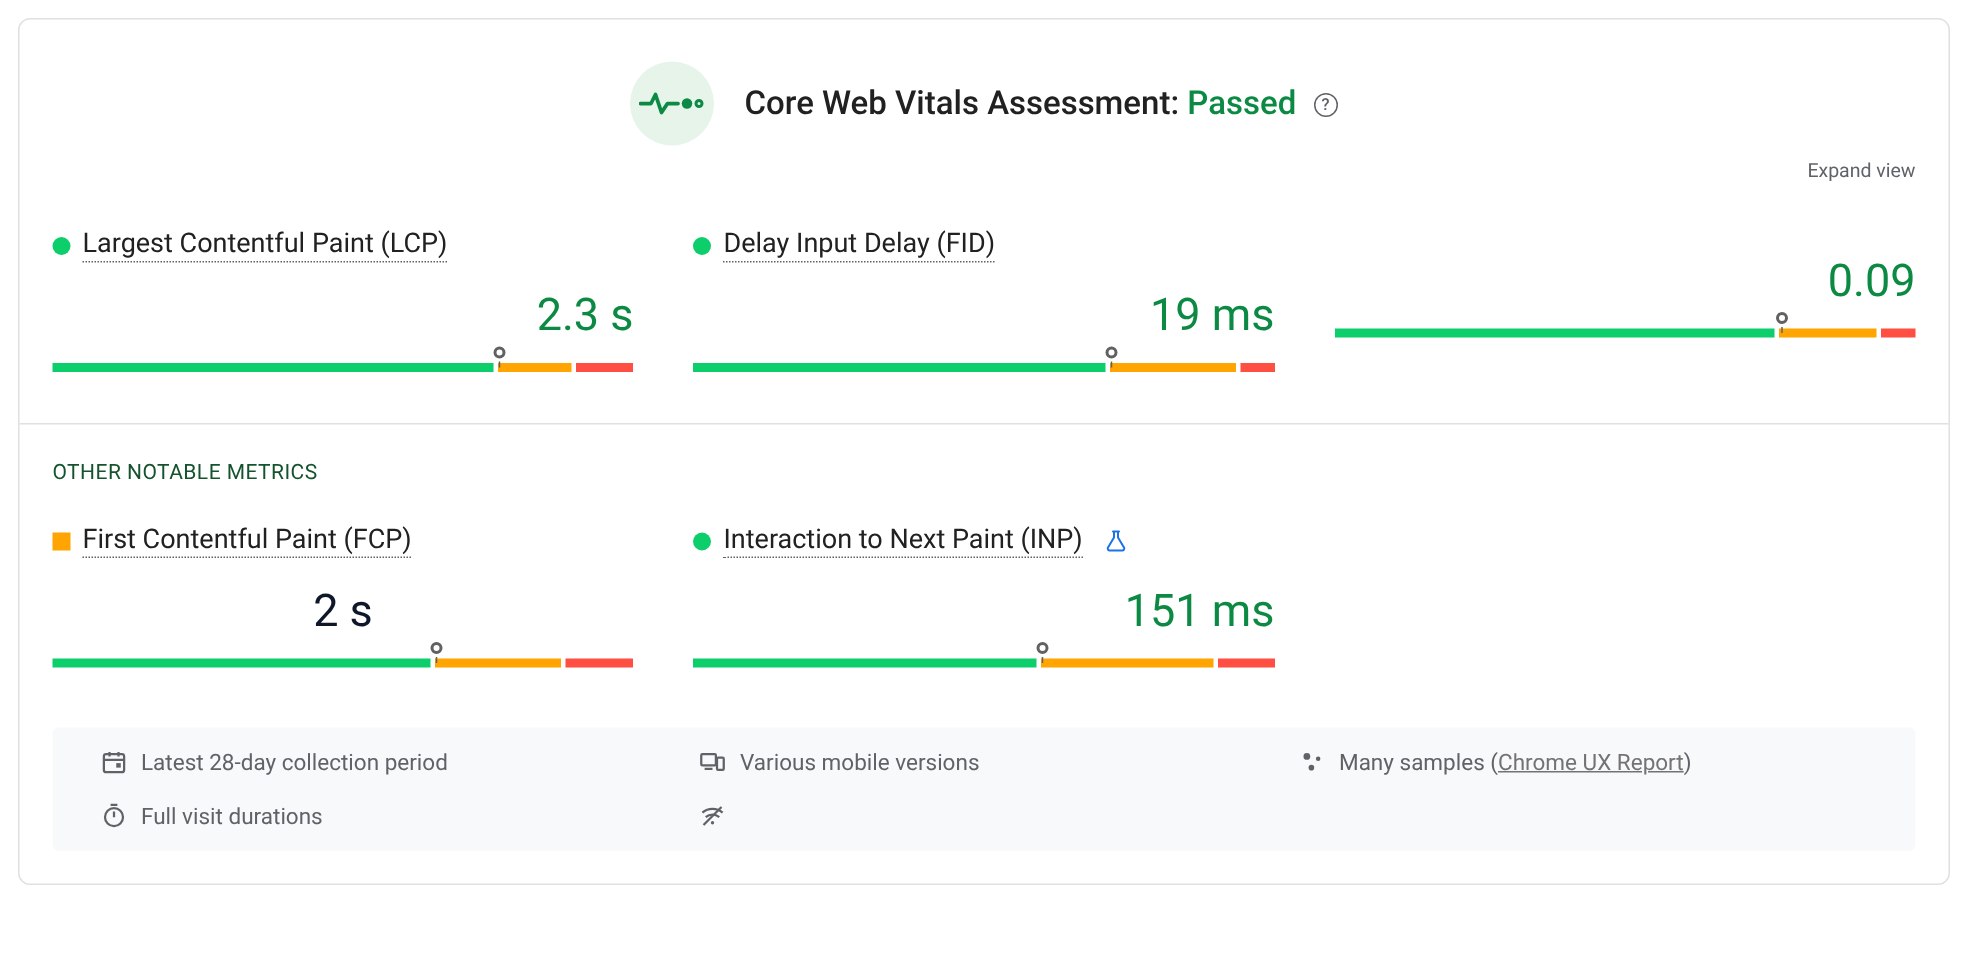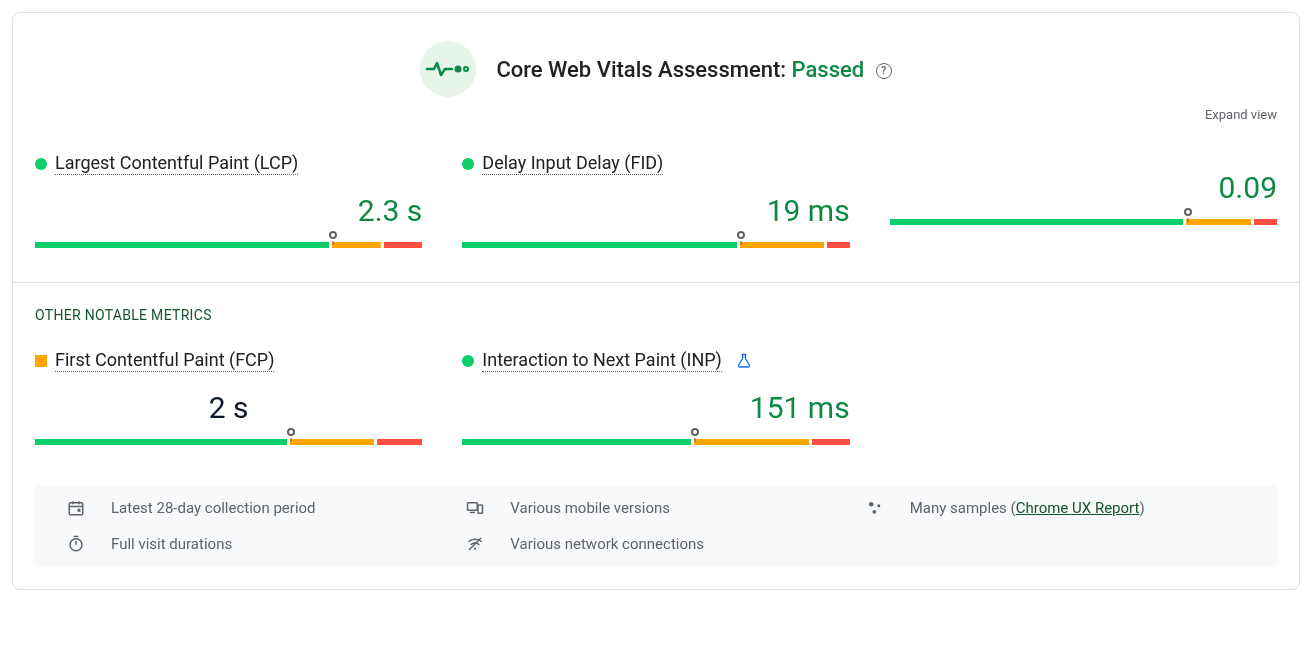--- a/index.html
+++ b/index.html
@@ -161,32 +161,32 @@
     border-radius: 4px;
     display: grid;
     grid-template-columns: repeat(3, 1fr);
     padding: 14px 32px;
     row-gap: 18px;
     column-gap: 20px;
   }
   .foot-item {
     display: flex;
     align-items: center;
-    gap: 26px;
+    gap: 9px;
     font-size: 15px;
     color: #5f6368;
   }
   .foot-icon {
     width: 18px;
     height: 18px;
     color: #5f6368;
     flex-shrink: 0;
   }
   .foot-link {
-    color: #14532d;
+    color: #737373;
     text-decoration: underline;
     cursor: pointer;
   }
 </style>
 </head>
 <body>
 
 <div class="card">
 
   <div class="header">
@@ -331,17 +331,16 @@
         </svg>
         <span>Full visit durations</span>
       </div>
       <div class="foot-item">
         <svg class="foot-icon" viewBox="0 0 24 24">
           <path d="M3 9 a14 14 0 0 1 18 0" fill="none" stroke="currentColor" stroke-width="2"></path>
           <path d="M6 13 a9 9 0 0 1 12 0" fill="none" stroke="currentColor" stroke-width="2"></path>
           <circle cx="12" cy="18" r="1.5" fill="currentColor"></circle>
           <line x1="4" y1="20" x2="20" y2="4" stroke="currentColor" stroke-width="2"></line>
         </svg>
-        <span>Various network connections</span>
       </div>
     </div>
 
 </div>
 
 </body></html>

